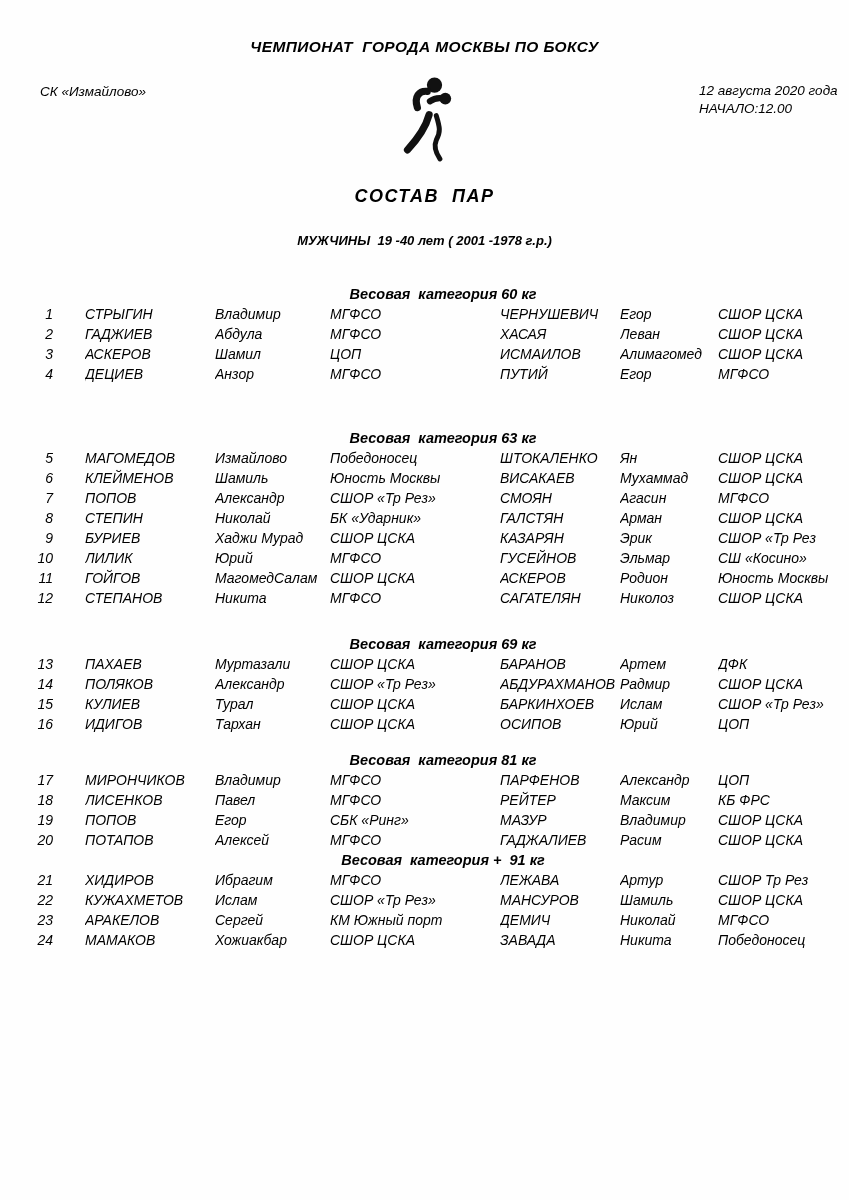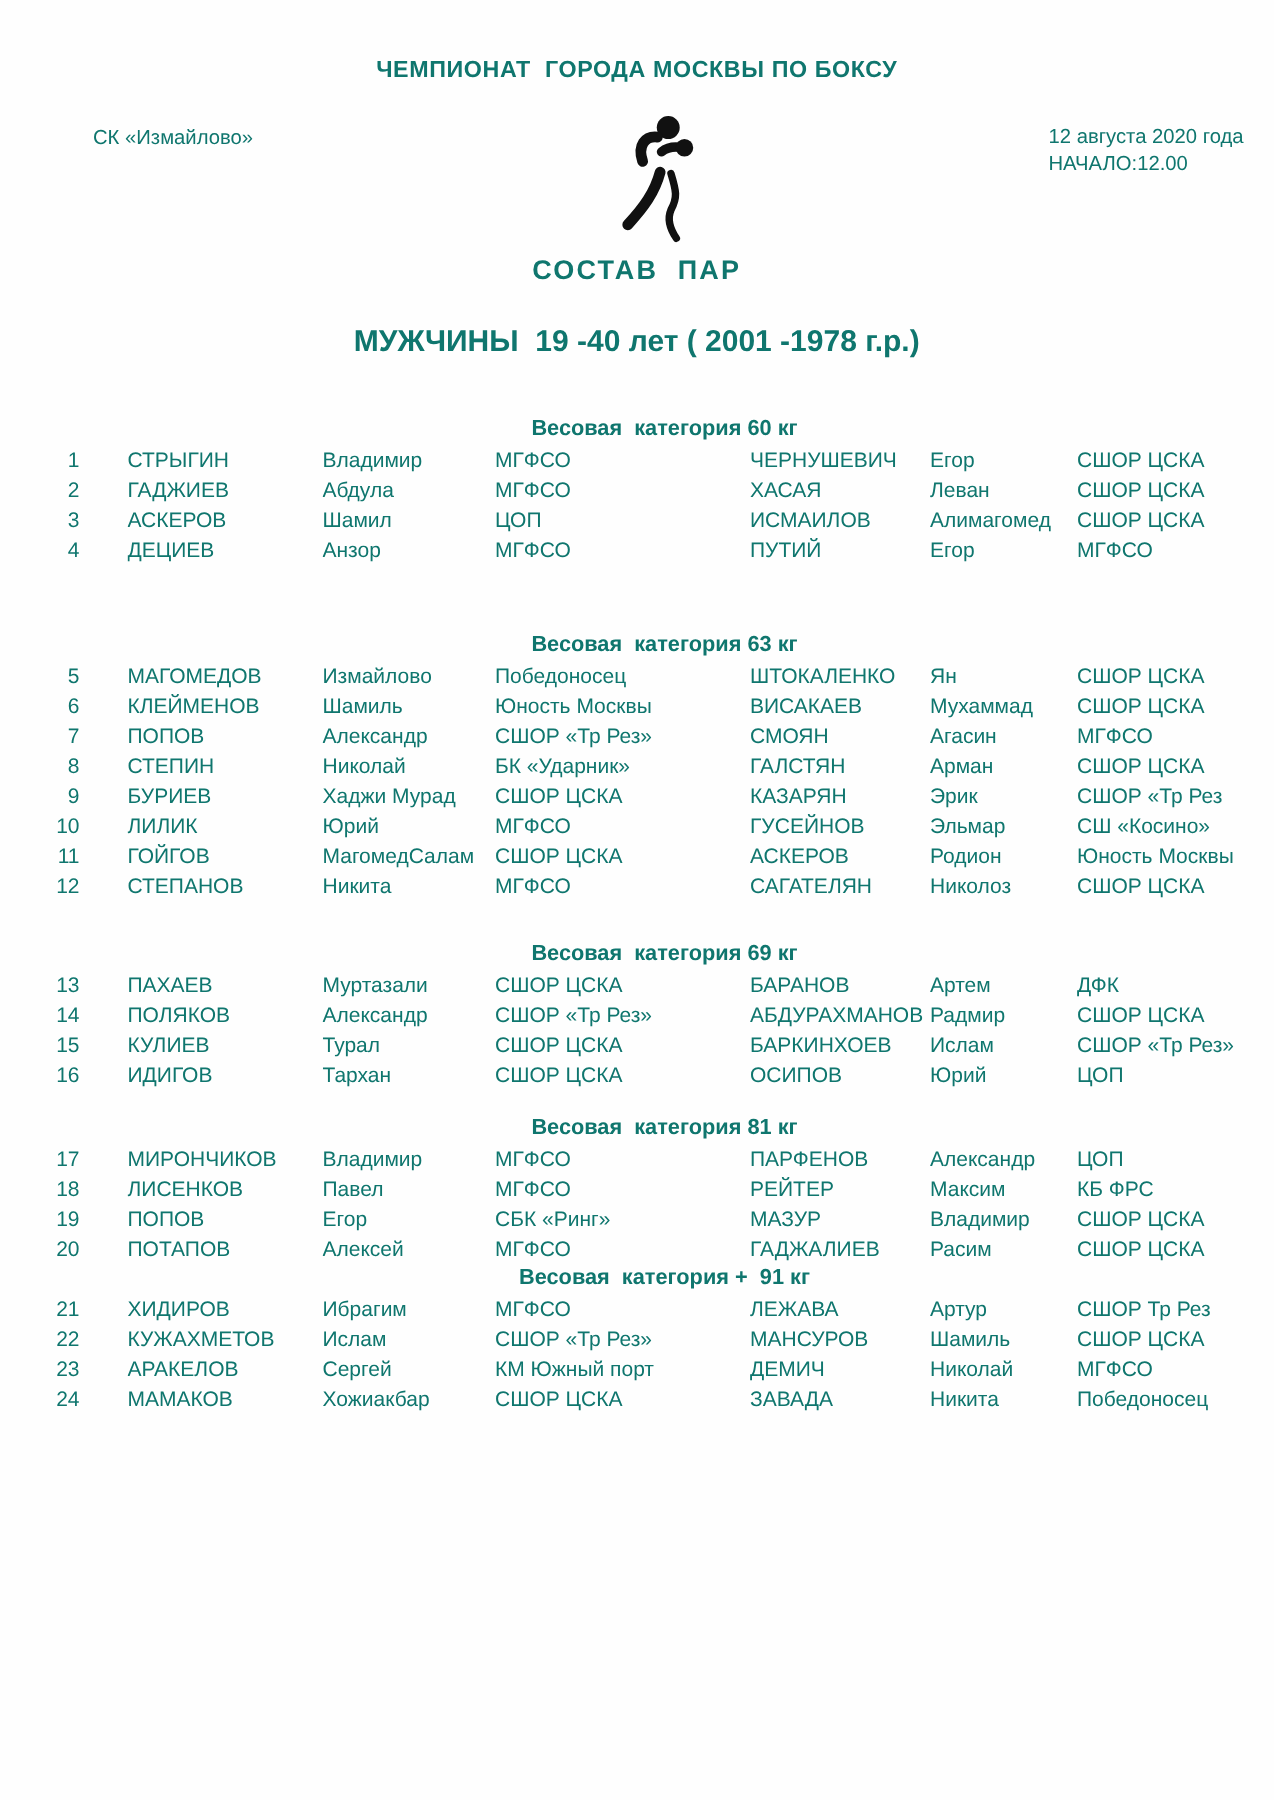--- a/index.html
+++ b/index.html
@@ -1,39 +1,40 @@
 <!DOCTYPE html>
 <html><head>
 <meta charset="utf-8">
 <style>
   html,body{margin:0;padding:0;background:#ffffff;}
   .page{
     position:relative;width:849px;height:1200px;margin:0 auto;
-    background:#fefefe;color:#0f766e;
+    background:#fefefe;color:#000000;
     font-family:"Liberation Sans", sans-serif;
     overflow:hidden;
+    font-style:italic;
   }
   .pre{white-space:pre;}
   .doc-top-title{
     padding-top:38px;text-align:center;font-weight:bold;font-size:15.5px;
     letter-spacing:0.4px;
   }
   .header-row{
     display:flex;justify-content:space-between;align-items:flex-start;
-    padding:0 0 0 62px;margin-top:24px;height:84px;
+    padding:0 0 0 40px;margin-top:24px;height:84px;
   }
   .venue{font-size:13.5px;padding-top:4px;width:120px;}
   .pictogram-wrap{width:90px;height:95px;margin-top:-6px;}
   .date-block{font-size:13.5px;line-height:1.32;width:150px;padding-top:2px;}
   .main-title{
     text-align:center;font-weight:bold;font-size:18px;letter-spacing:1.5px;
-    margin-top:6px;
+    margin-top:22px;
   }
   .subtitle{
-    text-align:center;font-weight:bold;font-size:20px;margin-top:26px;
+    text-align:center;font-weight:bold;font-size:13px;margin-top:26px;
   }
   .section-header{
     text-align:center;font-weight:bold;font-size:14.5px;line-height:20px;
     padding-left:37px;
   }
   .row{
     display:grid;
     grid-template-columns:85px 130px 115px 170px 120px 98px 1fr;
     font-size:14px;line-height:20px;
   }

